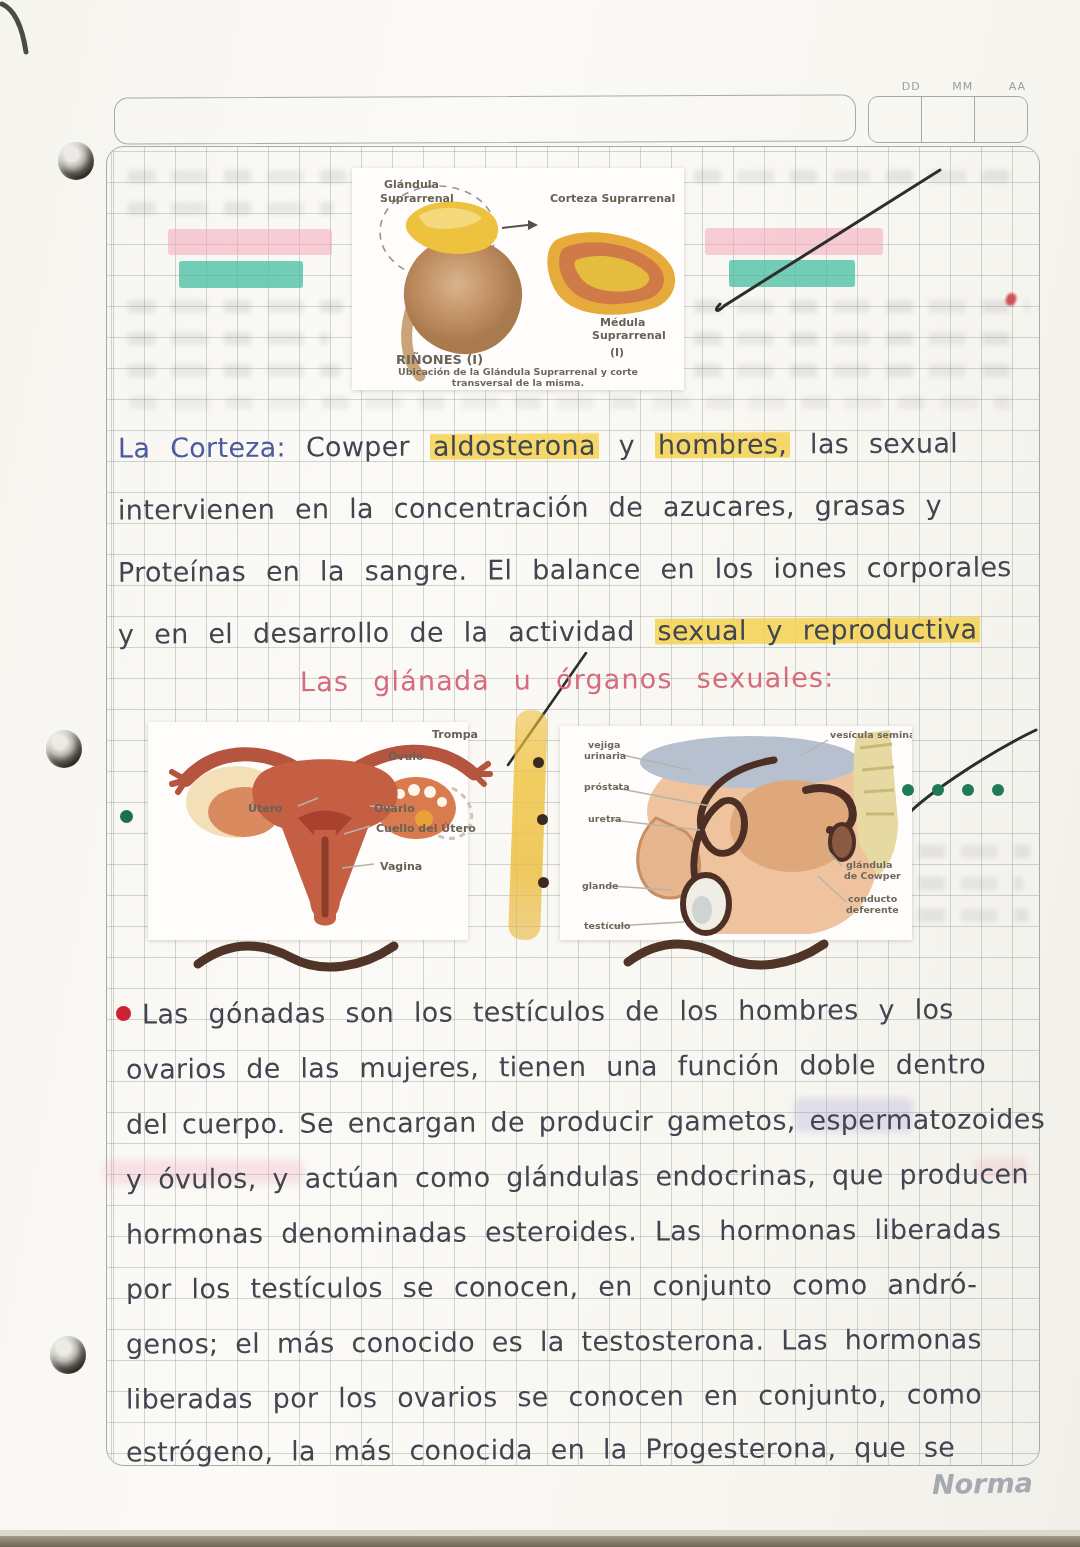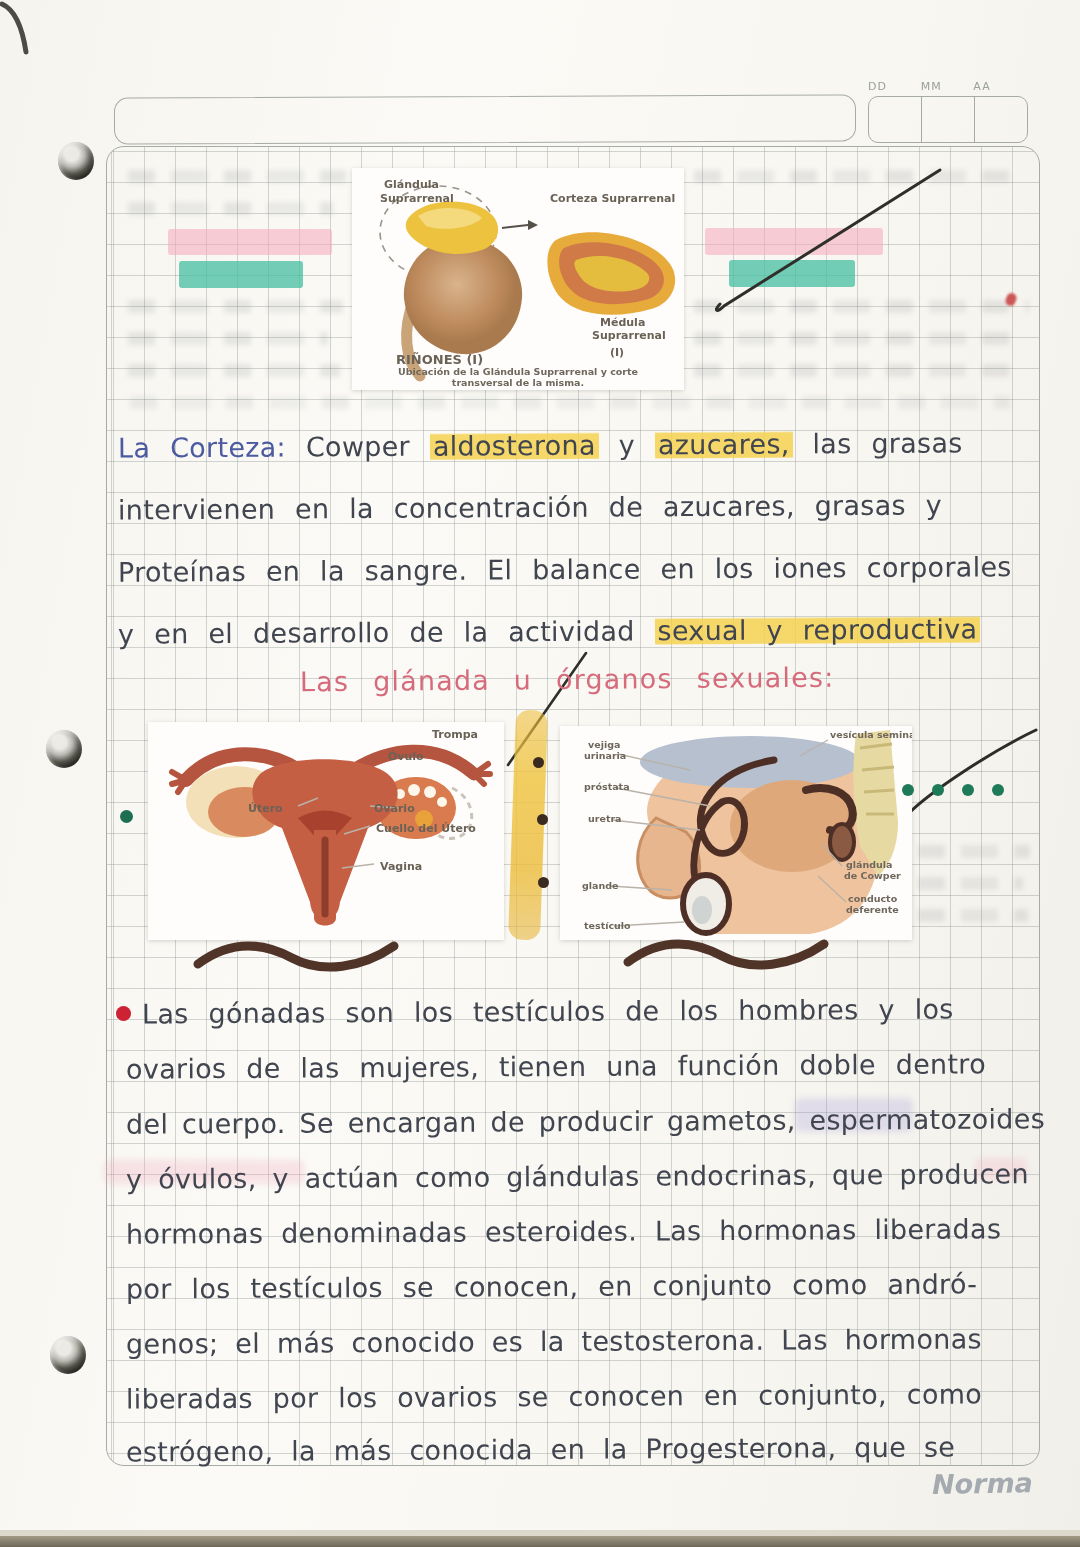--- a/index.html
+++ b/index.html
@@ -20,21 +20,21 @@
          repeating-linear-gradient(to bottom,rgba(128,138,134,.34) 0 1px,transparent 1px 31px);
        background-position:6px 4px;}
   .title-box{position:absolute;left:114px;top:96px;width:740px;height:45px;
        border:1.6px solid #a6aba7;border-radius:14px;transform:rotate(-.25deg);}
   .date-box{position:absolute;left:868px;top:96px;width:158px;height:45px;
        border:1.6px solid #a6aba7;border-radius:10px;display:flex;}
   .date-cell{flex:1;border-right:1.4px solid #a6aba7;}
   .date-cell:last-child{border-right:none;}
   .date-labels{position:absolute;left:868px;top:80px;width:158px;display:flex;
        font-size:11px;color:#9aa09d;letter-spacing:1px;}
-  .date-labels span{flex:1;text-align:left;}
+  .date-labels span{flex:1;text-align:right;}
   .ghost-row{position:absolute;height:13px;opacity:.42;filter:blur(2.4px);
        background:repeating-linear-gradient(90deg,rgba(120,126,132,.38) 0 27px,transparent 27px 43px,rgba(120,126,132,.30) 43px 80px,transparent 80px 96px);}
   .smudge{position:absolute;filter:blur(3px);border-radius:6px;}
   .hl-bar{position:absolute;border-radius:3px;}
   .photo{position:absolute;background:#fefdfb;box-shadow:0 1px 4px rgba(90,90,80,.25);}
   .hand{position:absolute;color:#41454f;font-size:27px;letter-spacing:.3px;word-spacing:11px;
        white-space:nowrap;transform:rotate(-.35deg);}
   .hand .hl{background:linear-gradient(rgba(244,208,70,.0) 8%,rgba(244,208,70,.8) 14%,rgba(244,208,70,.8) 92%,rgba(244,208,70,0) 96%);
        border-radius:3px;padding:0 3px;}
   .hand .blue{color:#4c5aa0;}
@@ -138,33 +138,33 @@
       <text x="166" y="207" text-anchor="middle" class="fig-label-sm">Ubicación de la Glándula Suprarrenal y corte</text>
       <text x="166" y="218" text-anchor="middle" class="fig-label-sm">transversal de la misma.</text>
     </svg>
   </div>
 
   <div class="hand" style="left:118px;top:430px;">
     <span class="blue">La Corteza:</span>
     <span>Cowper</span>
     <span class="hl">aldosterona</span>
     <span>y</span>
-    <span class="hl">azucares,</span>
-    <span>las grasas</span>
+    <span class="hl">hombres,</span>
+    <span>las sexual</span>
   </div>
   <div class="hand" style="left:118px;top:492px;">intervienen en la concentración de azucares, grasas y</div>
   <div class="hand" style="left:118px;top:554px;">Proteínas en la sangre. El balance en los iones corporales</div>
   <div class="hand" style="left:118px;top:616px;">
     <span>y en el desarrollo de la actividad</span>
     <span class="hl">sexual y reproductiva</span>
   </div>
 
   <div class="section-title" style="left:300px;top:664px;">Las glánada u órganos sexuales:</div>
 
-  <div class="photo" style="left:148px;top:722px;width:356px;height:218px;">
+  <div class="photo" style="left:148px;top:722px;width:320px;height:218px;">
     <svg width="356" height="218" viewBox="0 0 356 218">
       <path d="M170,62 C120,20 68,26 38,58" stroke="#b5543f" stroke-width="14" fill="none" stroke-linecap="round"></path>
       <path d="M186,62 C240,18 292,22 326,52" stroke="#b5543f" stroke-width="13" fill="none" stroke-linecap="round"></path>
       <path d="M326,52 l14,-10 M326,52 l16,0 M326,52 l10,10" stroke="#b5543f" stroke-width="6" stroke-linecap="round"></path>
       <path d="M38,58 l-14,-8 M38,58 l-14,4 M38,58 l-8,12" stroke="#b5543f" stroke-width="6" stroke-linecap="round"></path>
       <ellipse cx="88" cy="80" rx="50" ry="36" fill="#f4e0b8"></ellipse>
       <ellipse cx="96" cy="90" rx="36" ry="25" fill="#d98a5e"></ellipse>
       <path d="M304,66 C322,74 330,96 318,110 C308,120 292,118 284,108" fill="none" stroke="#c9c3ba" stroke-width="3" stroke-dasharray="6 5"></path>
       <ellipse cx="268" cy="86" rx="40" ry="31" fill="#d97a4f"></ellipse>
       <circle cx="252" cy="72" r="5" fill="#fdf6ea"></circle>

